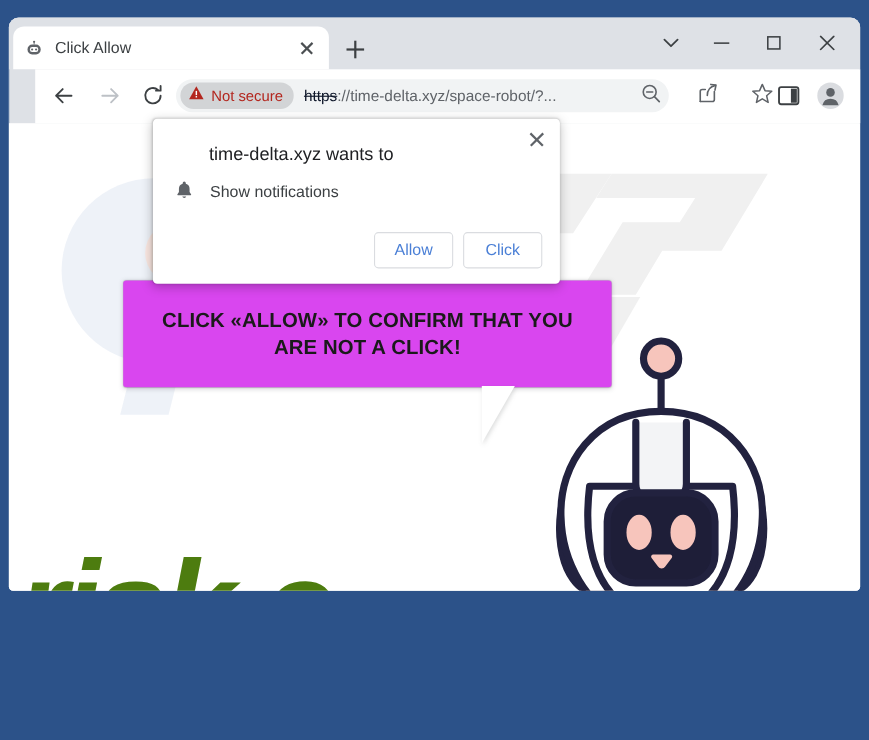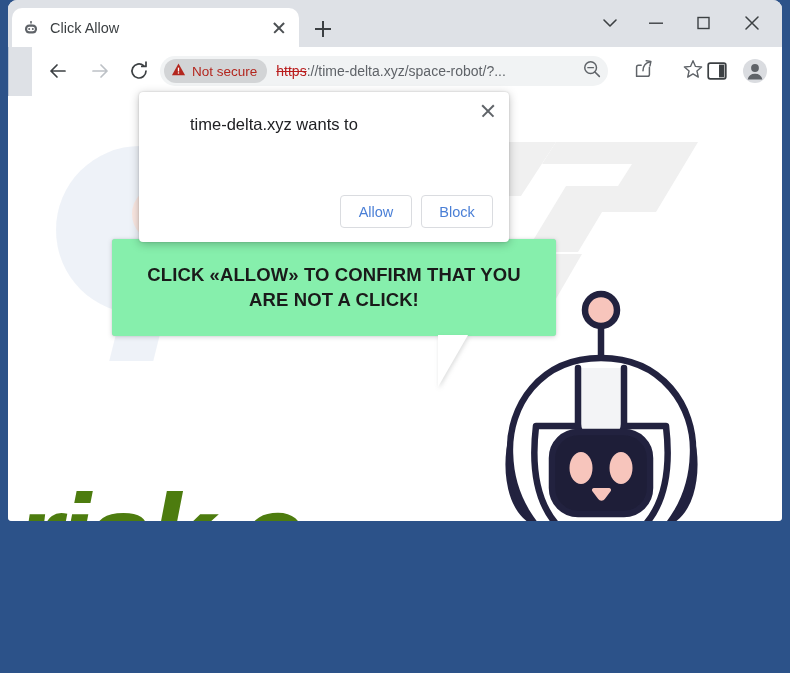--- a/index.html
+++ b/index.html
@@ -18,21 +18,21 @@
   #window-frame {
     position: absolute;
     left: 0; top: 0;
     width: 790px;
     height: 673px;
     background: #2c5289;
     box-sizing: border-box;
   }
   #window-inner {
     position: absolute;
-    left: 8px; top: 0;
+    left: 8px; top: 16px;
     width: 774px;
     height: 521px;
     background: #dee1e6;
     border-radius: 9px 9px 4px 4px;
     overflow: hidden;
     box-shadow: inset 0 0 0 1px #b9c4d4;
   }
 
   
   #tab-strip {
@@ -161,21 +161,21 @@
   }
   #url-text {
     font-size: 14px;
     color: #5f6368;
     margin-left: 9px;
     white-space: nowrap;
     overflow: hidden;
     flex: 1 1 auto;
   }
   #url-text .scheme {
-    color: #b91c1c;
+    color: #0f172a;
     text-decoration: line-through;
   }
   .omni-icon {
     position: absolute;
     top: 11px;
     width: 26px; height: 26px;
   }
   #omni-zoom  { left: 549px; top: 11px; }
   #omni-share { left: 600px; top: 11px; }
   #omni-star  { left: 650px; top: 11px; }
@@ -242,21 +242,21 @@
     user-select: none;
   }
 
   
   #bubble {
     position: absolute;
     left: 104px;
     top: 143px;
     width: 444px;
     height: 97px;
-    background: #86efac;
+    background: #d946ef;
     border-radius: 3px;
     box-shadow: 0 1px 5px rgba(60,64,67,.22), 0 0 1px rgba(60,64,67,.25);
     display: flex;
     align-items: center;
     justify-content: center;
   }
   #bubble-text {
     font-size: 18.5px;
     font-weight: 700;
     color: #1a1a1a;
@@ -532,20 +532,29 @@
         <ellipse cx="141" cy="362" rx="11.5" ry="16" fill="#f7c5bc"></ellipse>
         <path d="M114 382 h15 a2 2 0 0 1 1.8 3 l-6 8 a4 4 0 0 1 -6.6 0 l-6 -8 a2 2 0 0 1 1.8 -3 Z" fill="#f7c5bc"></path>
       </svg>
 
       <div id="robot-shadow"></div>
     </div>
 
     <div id="perm-dialog">
       <div id="perm-close"></div>
       <div id="perm-heading">time-delta.xyz wants to</div>
+      <div id="perm-row">
+        <span>
+          <svg width="19" height="19" viewBox="0 0 20 20">
+            <path d="M10 2.2 a1.5 1.5 0 0 1 1.5 1.5 v.5 a5 5 0 0 1 3.6 4.8 v3.2 l1.4 2.2 a.6 .6 0 0 1 -.5 .9 H4 a.6 .6 0 0 1 -.5 -.9 l1.4 -2.2 V9 a5 5 0 0 1 3.6 -4.8 v-.5 A1.5 1.5 0 0 1 10 2.2 Z" fill="#5f6368"></path>
+            <path d="M8.1 16.4 a2 2 0 0 0 3.8 0 Z" fill="#5f6368"></path>
+          </svg>
+        </span>
+        <span id="perm-row-label">Show notifications</span>
+      </div>
       <div id="perm-actions">
         <button class="perm-btn">Allow</button>
-        <button class="perm-btn">Block</button>
+        <button class="perm-btn">Click</button>
       </div>
     </div>
 
   </div>
 </div>
 
 </body></html>

